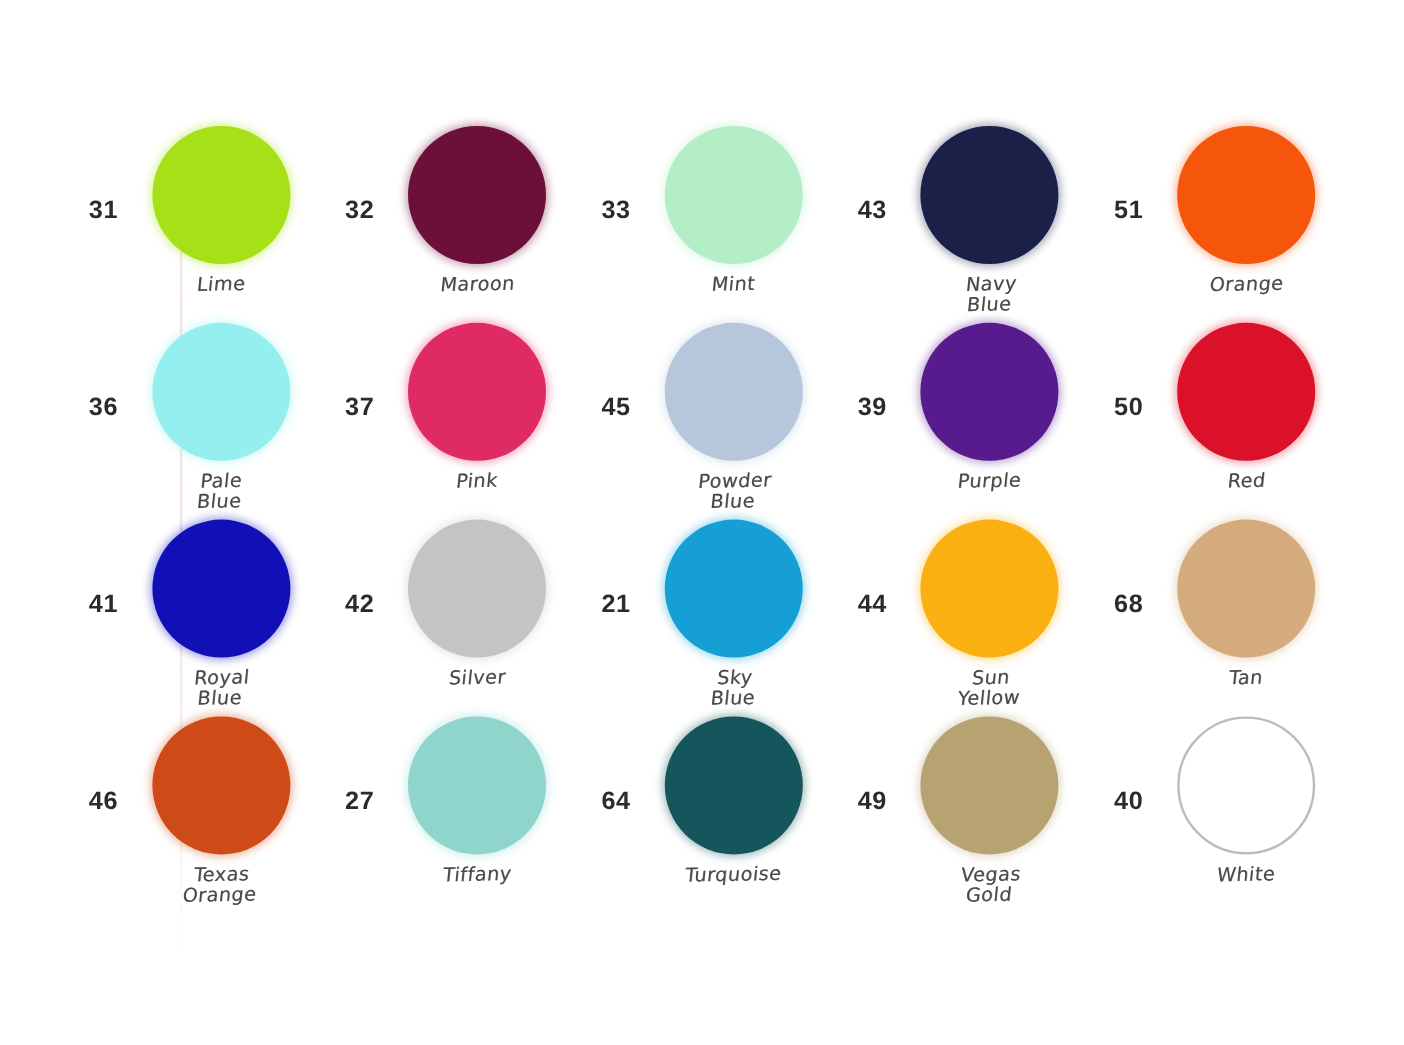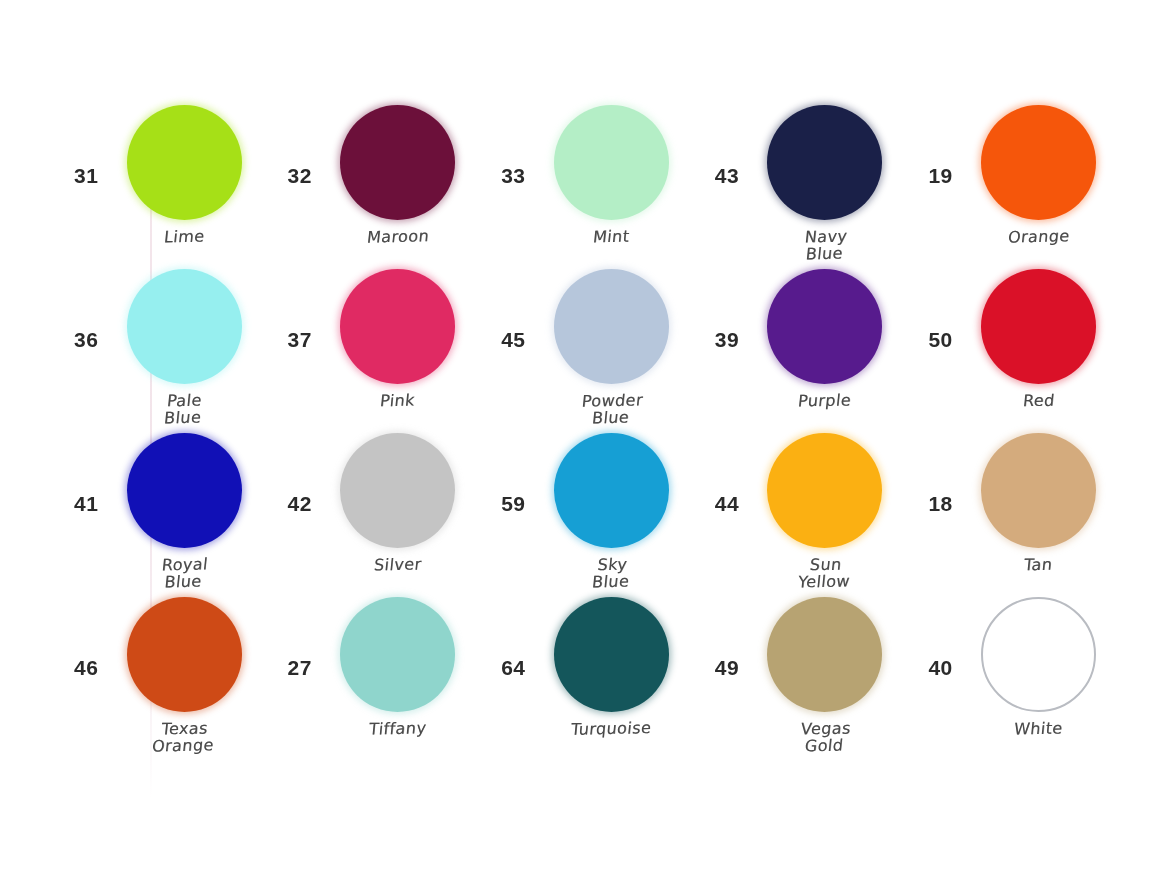--- a/index.html
+++ b/index.html
@@ -111,21 +111,21 @@
     </div>
     <div class="swatch-cell">
       <div class="swatch-num">43</div>
       <div class="swatch-body">
         <div class="dot" style="background: rgb(26, 32, 72); box-shadow: rgba(26, 32, 72, 0.4) 0px 0px 7px 2px;"></div>
         <div class="swatch-label">Navy
 Blue</div>
       </div>
     </div>
     <div class="swatch-cell">
-      <div class="swatch-num">19</div>
+      <div class="swatch-num">51</div>
       <div class="swatch-body">
         <div class="dot" style="background: rgb(245, 86, 11); box-shadow: rgba(245, 86, 11, 0.4) 0px 0px 7px 2px;"></div>
         <div class="swatch-label">Orange</div>
       </div>
     </div>
     <div class="swatch-cell">
       <div class="swatch-num">36</div>
       <div class="swatch-body">
         <div class="dot" style="background: rgb(150, 239, 239); box-shadow: rgba(150, 239, 239, 0.4) 0px 0px 7px 2px;"></div>
         <div class="swatch-label">Pale
@@ -170,37 +170,37 @@
       </div>
     </div>
     <div class="swatch-cell">
       <div class="swatch-num">42</div>
       <div class="swatch-body">
         <div class="dot" style="background: rgb(196, 196, 196); box-shadow: rgba(196, 196, 196, 0.4) 0px 0px 7px 2px;"></div>
         <div class="swatch-label">Silver</div>
       </div>
     </div>
     <div class="swatch-cell">
-      <div class="swatch-num">59</div>
+      <div class="swatch-num">21</div>
       <div class="swatch-body">
         <div class="dot" style="background: rgb(22, 159, 212); box-shadow: rgba(22, 159, 212, 0.4) 0px 0px 7px 2px;"></div>
         <div class="swatch-label">Sky
 Blue</div>
       </div>
     </div>
     <div class="swatch-cell">
       <div class="swatch-num">44</div>
       <div class="swatch-body">
         <div class="dot" style="background: rgb(251, 176, 18); box-shadow: rgba(251, 176, 18, 0.4) 0px 0px 7px 2px;"></div>
         <div class="swatch-label">Sun
 Yellow</div>
       </div>
     </div>
     <div class="swatch-cell">
-      <div class="swatch-num">18</div>
+      <div class="swatch-num">68</div>
       <div class="swatch-body">
         <div class="dot" style="background: rgb(212, 171, 125); box-shadow: rgba(212, 171, 125, 0.4) 0px 0px 7px 2px;"></div>
         <div class="swatch-label">Tan</div>
       </div>
     </div>
     <div class="swatch-cell">
       <div class="swatch-num">46</div>
       <div class="swatch-body">
         <div class="dot" style="background: rgb(206, 74, 22); box-shadow: rgba(206, 74, 22, 0.4) 0px 0px 7px 2px;"></div>
         <div class="swatch-label">Texas

